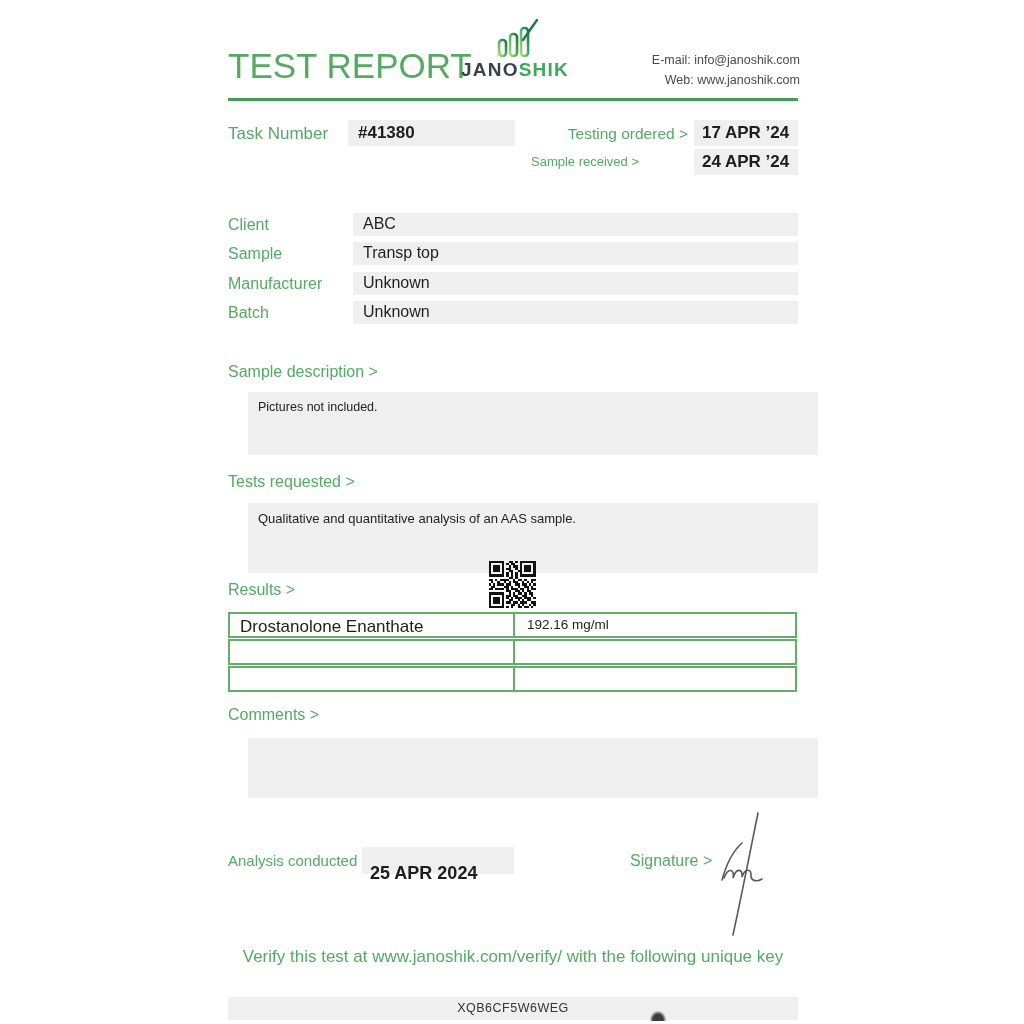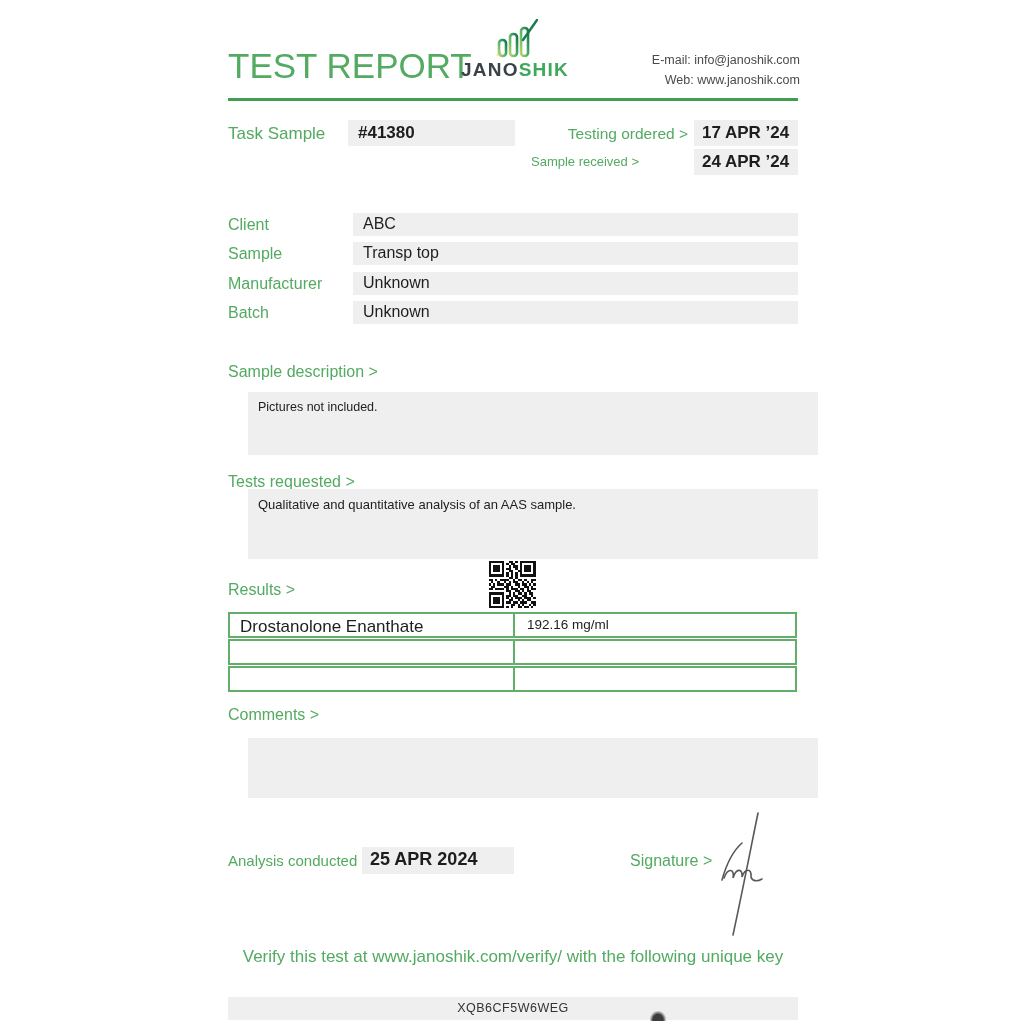--- a/index.html
+++ b/index.html
@@ -44,21 +44,21 @@
           font-size:12.5px;font-weight:500;color:#222;padding:8px 10px;margin-left:20px;}
 
   .results-table{position:absolute;left:228px;top:612px;width:569px;}
   .r-row{display:flex;border:2px solid var(--tbl-green);height:26px;margin-bottom:1px;background:#fff;}
   .r-cell1{width:285px;border-right:2px solid var(--tbl-green);padding:3px 0 0 10px;font-size:17px;font-weight:500;color:#1e1e1e;}
   .r-cell2{flex:1;padding:3px 0 0 12px;font-size:13.5px;font-weight:500;color:#1e1e1e;border-radius:10px;}
 
   .qr{position:absolute;left:487px;top:561px;}
 
   .analysis-label{left:228px;top:852px;font-size:15px;}
-  .analysis-box{left:362px;top:847px;width:152px;height:27px;padding:2px 0 0 8px;font-size:18px;}
+  .analysis-box{left:362px;top:847px;width:152px;height:27px;padding:16px 0 0 8px;font-size:18px;}
   .sig-label{left:630px;top:852px;font-size:16px;}
   .signature{position:absolute;left:700px;top:810px;}
 
   .verify-line{position:absolute;left:228px;top:947px;width:570px;text-align:center;
                color:var(--green);font-size:17px;font-weight:500;}
   .key-box{left:228px;top:981px;width:570px;height:23px;text-align:center;
            font-size:12.5px;font-weight:500;letter-spacing:.5px;color:#333;padding-top:4px;margin-top:16px;}
 
   .stamp-fragment{position:absolute;left:650px;top:1011px;width:16px;height:10px;
     background:radial-gradient(ellipse at 50% 90%, #3c3c3c 0 45%, #9a9a9a 60%, transparent 75%);}
@@ -90,21 +90,21 @@
     </div>
   </div>
 
   <div class="contact">
     <div>E-mail: info@janoshik.com</div>
     <div>Web: www.janoshik.com</div>
   </div>
 
   <div class="divider"></div>
 
-  <div class="lbl task-label">Task Sample</div>
+  <div class="lbl task-label">Task Number</div>
   <div class="fieldbox val task-box">#41380</div>
   <div class="lbl ord-label">Testing ordered &gt;</div>
   <div class="fieldbox val ord-box">17 APR ’24</div>
   <div class="lbl rec-label">Sample received &gt;</div>
   <div class="fieldbox val rec-box">24 APR ’24</div>
 
   <div class="lbl info-label" style="top:216px">Client</div>
   <div class="fieldbox info-box" style="top:213px">ABC</div>
 
   <div class="lbl info-label" style="top:245px">Sample</div>
@@ -113,21 +113,21 @@
   <div class="lbl info-label" style="top:275px">Manufacturer</div>
   <div class="fieldbox info-box" style="top:272px">Unknown</div>
 
   <div class="lbl info-label" style="top:304px">Batch</div>
   <div class="fieldbox info-box" style="top:301px">Unknown</div>
 
   <div class="lbl" style="left:228px;top:363px">Sample description &gt;</div>
   <div class="bigbox" style="top:392px;height:63px">Pictures not included.</div>
 
   <div class="lbl" style="left:228px;top:473px">Tests requested &gt;</div>
-  <div class="bigbox" style="top:489px;height:70px;font-size:13px">Qualitative and quantitative analysis of an AAS sample.</div>
+  <div class="bigbox" style="top:503px;height:70px;font-size:13px">Qualitative and quantitative analysis of an AAS sample.</div>
 
   <div class="lbl" style="left:228px;top:581px">Results &gt;</div>
   <svg class="qr" id="qr-svg" width="50" height="47" viewBox="0 0 21 21" shape-rendering="crispEdges">
       <rect x="0" y="0" width="1" height="1" fill="#111"></rect>
       <rect x="1" y="0" width="1" height="1" fill="#111"></rect>
       <rect x="2" y="0" width="1" height="1" fill="#111"></rect>
       <rect x="3" y="0" width="1" height="1" fill="#111"></rect>
       <rect x="4" y="0" width="1" height="1" fill="#111"></rect>
       <rect x="5" y="0" width="1" height="1" fill="#111"></rect>
       <rect x="6" y="0" width="1" height="1" fill="#111"></rect>

